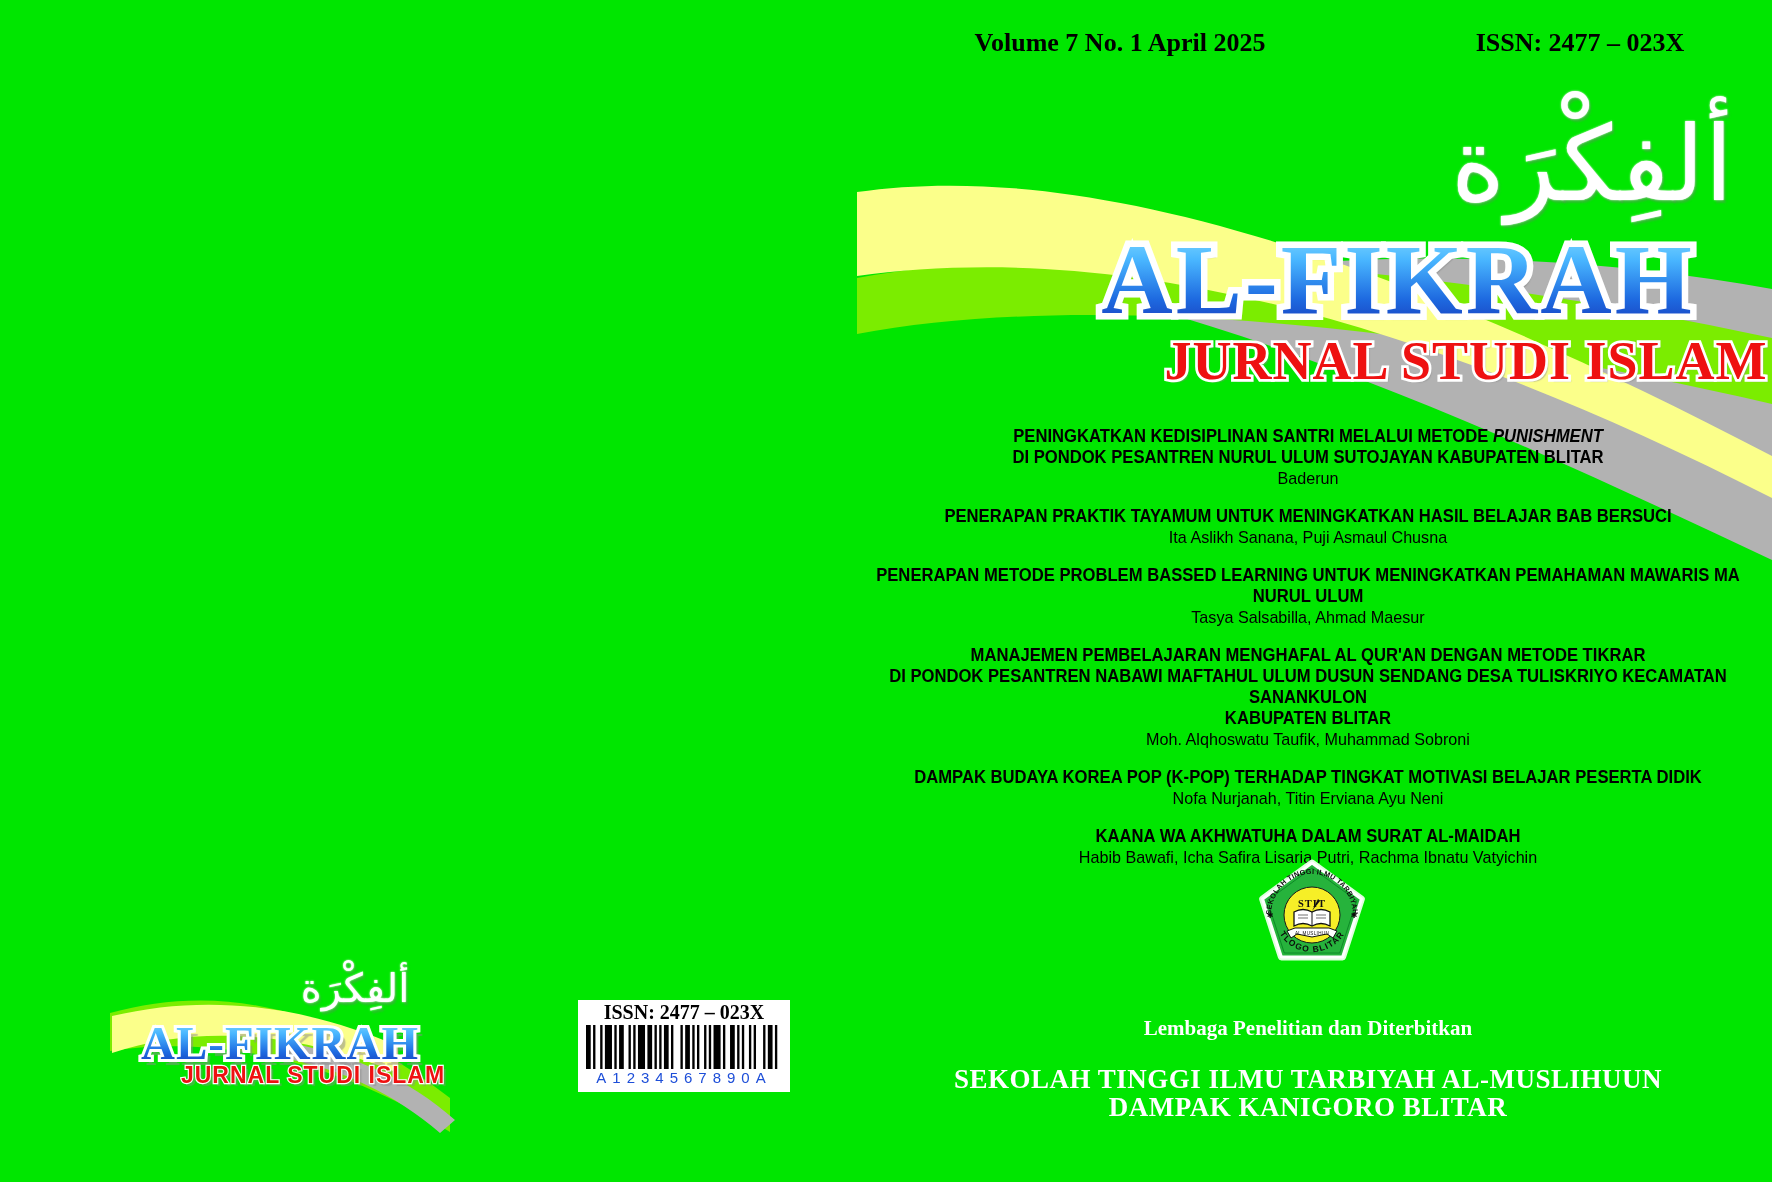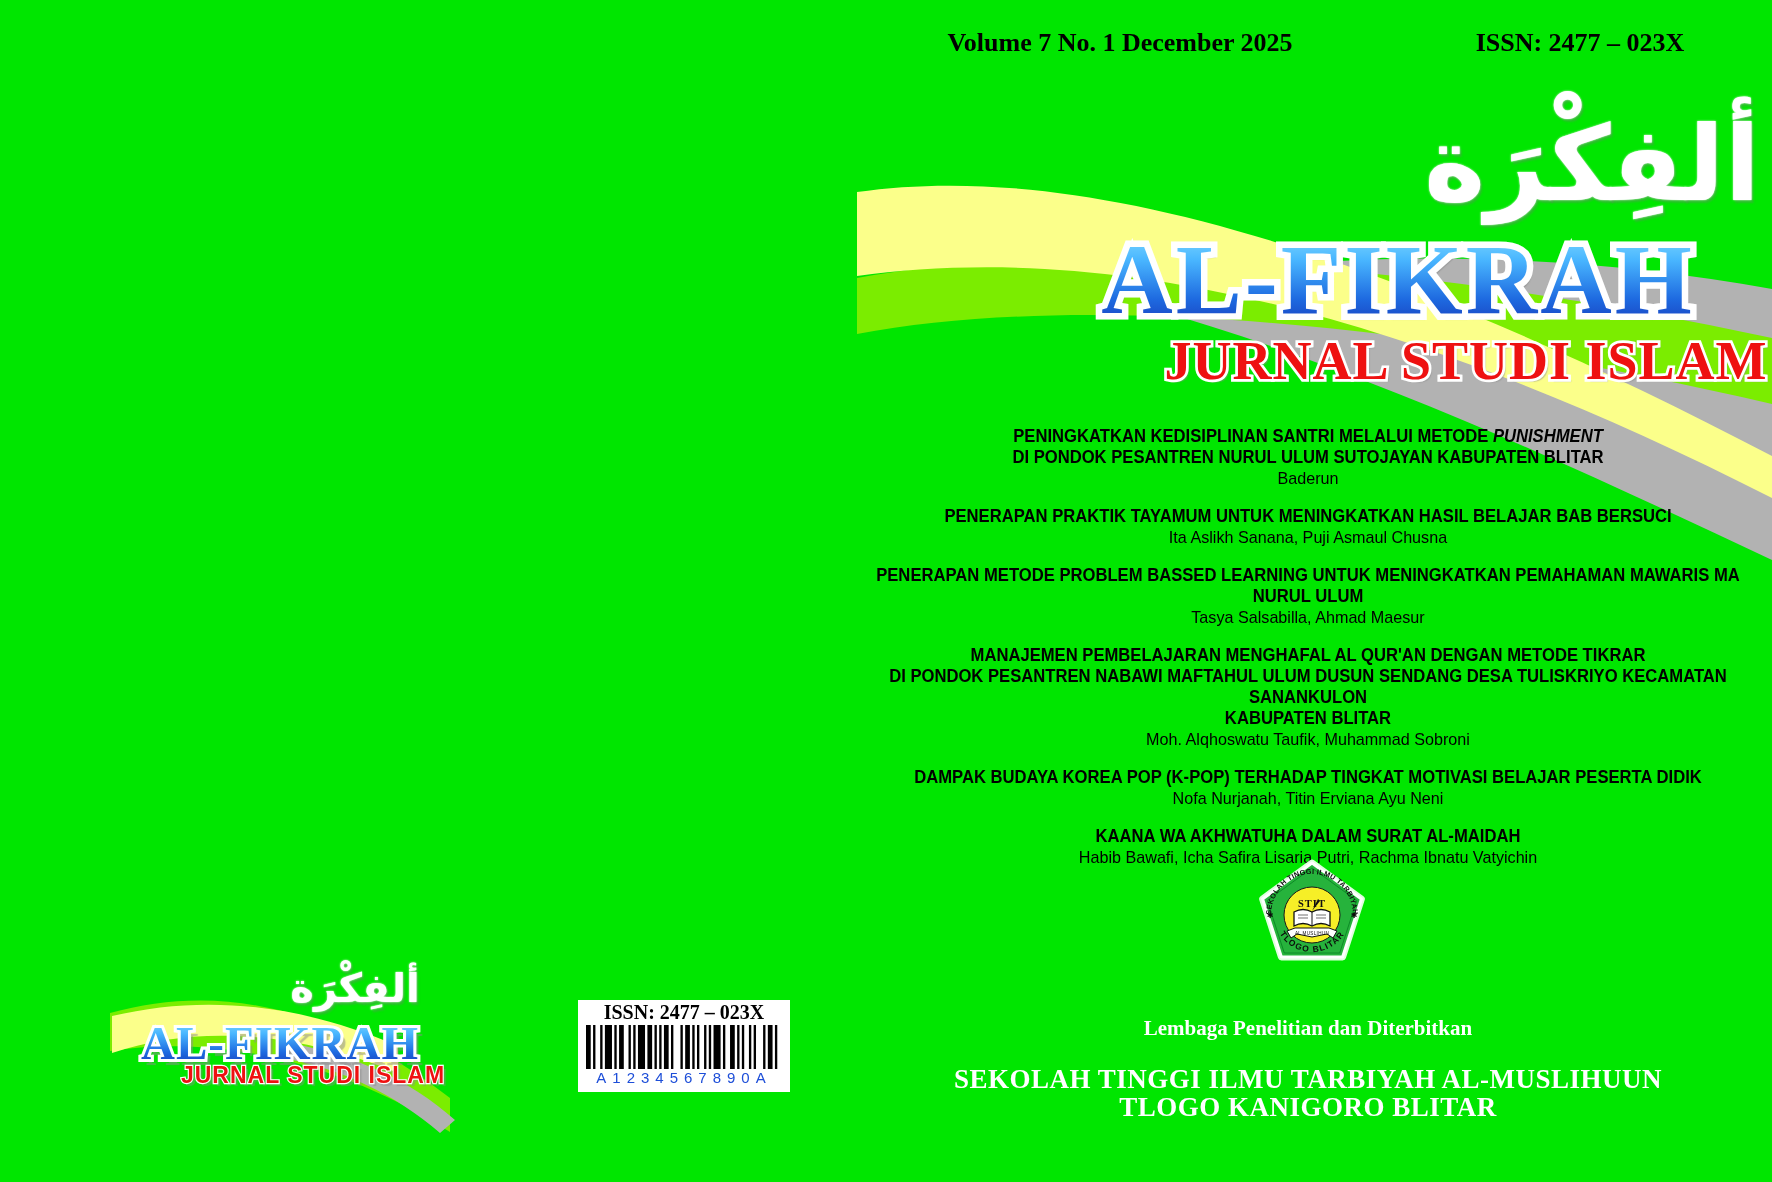--- a/index.html
+++ b/index.html
@@ -5,21 +5,21 @@
   html,body{margin:0;padding:0;}
   body{background:var(--c-background,#00e600);width:1772px;height:1182px;overflow:hidden;}
   .cover{position:absolute;left:0;top:0;width:1772px;height:1182px;background:var(--c-background,#00e600);
          font-family:"Liberation Sans",sans-serif;}
   svg.swooshes{position:absolute;left:0;top:0;pointer-events:none;}
   .f-gray{fill:var(--c-swoosh_gray,#b2b2b2);}
   .f-chart{fill:var(--c-swoosh_chartreuse,#7bed00);}
   .f-yellow{fill:var(--c-swoosh_yellow,#fbff8a);}
 
   .abs{position:absolute;white-space:nowrap;}
-  .ctr{transform:translateX(-50%);font-weight:bold;}
+  .ctr{transform:translateX(-50%);}
 
   .hdr{font-family:"Liberation Serif",serif;font-weight:bold;font-size:26px;color:#000;}
 
   .arabic{font-family:"DejaVu Sans",sans-serif;color:#fff;line-height:1;
           text-shadow:0 0 2px #fff,2px 3px 2px rgba(120,120,120,.35);}
 
   .outlined{line-height:1;}
   .outlined .stroke{position:absolute;left:0;top:0;color:#fff;-webkit-text-stroke:0.13em #fff;
           text-shadow:5px 6px 1px rgba(140,140,140,.55),0 0 1px #fff;z-index:0;}
   .outlined .fill{position:relative;z-index:1;}
@@ -65,21 +65,21 @@
 
     <path class="f-gray" d="M1150,285 C1320,248 1560,250 1772,289 L1772,560 C1560,460 1360,368 1150,308 Z"></path>
     <path class="f-chart" d="M857,278 C1080,238 1420,262 1772,338 L1772,404 C1420,322 1080,292 857,334 Z"></path>
     <path class="f-yellow" d="M857,192 C1060,163 1340,230 1772,456 L1772,498 C1340,278 1060,248 857,276 Z"></path>
 
     <path class="f-chart" d="M110,1013 C210,986 320,998 450,1098 L450,1132 C330,1055 205,1036 110,1051 Z"></path>
     <path class="f-gray" d="M285,1042 C355,1055 410,1080 455,1120 L440,1133 C395,1094 340,1068 282,1058 Z"></path>
     <path class="f-yellow" d="M112,1016 C205,994 300,1004 398,1046 L398,1073 C298,1032 198,1024 112,1053 Z"></path>
   </svg>
 
-  <div class="abs ctr hdr" style="left:1120px;top:28px;">Volume 7 No. 1 December 2025</div>
+  <div class="abs ctr hdr" style="left:1120px;top:28px;">Volume 7 No. 1 April 2025</div>
   <div class="abs ctr hdr" style="left:1580px;top:28px;">ISSN: 2477 – 023X</div>
 
   <div class="abs ctr arabic" style="left:1592px;top:112px;font-size:104px;">ألفِكْرَة</div>
 
   <div class="abs ctr outlined title-main" style="left:1398px;top:230px;">
     <span class="stroke">AL-FIKRAH</span>
     <span class="fill grad-blue">AL-FIKRAH</span>
   </div>
 
   <div class="abs ctr outlined subtitle-main" style="left:1466px;top:334px;">
@@ -145,21 +145,21 @@
       <path d="M55,54 L61,42 L63,44 Z" fill="#111"></path>
     </g>
     <g>
       <path d="M30,74 L38,71 L72,71 L80,74 L76,81 L70,77 L55,80 L40,77 L34,81 Z" fill="#ffffff" stroke="#111" stroke-width="1"></path>
       <text x="55" y="77.5" font-family="Liberation Sans, sans-serif" font-size="4.6" letter-spacing="0.3" fill="#111" text-anchor="middle">AL MUSLIHUN</text>
     </g>
   </svg>
 
   <div class="abs pub pub-sm" style="top:1016px;">Lembaga Penelitian dan Diterbitkan</div>
   <div class="abs pub pub-lg" style="top:1064px;">SEKOLAH TINGGI ILMU TARBIYAH AL-MUSLIHUUN</div>
-  <div class="abs pub pub-lg" style="top:1092px;">TLOGO KANIGORO BLITAR</div>
+  <div class="abs pub pub-lg" style="top:1092px;">DAMPAK KANIGORO BLITAR</div>
 
   <div class="barcode-box">
     <div class="bc-issn">ISSN: 2477 – 023X</div>
     <svg class="bc-bars" viewBox="0 0 100 44" preserveAspectRatio="none">
         <rect x="0.00" y="0" width="2.41" height="44" fill="#000"></rect>
         <rect x="3.61" y="0" width="1.20" height="44" fill="#000"></rect>
         <rect x="7.23" y="0" width="1.20" height="44" fill="#000"></rect>
         <rect x="9.64" y="0" width="3.61" height="44" fill="#000"></rect>
         <rect x="14.46" y="0" width="1.20" height="44" fill="#000"></rect>
         <rect x="16.87" y="0" width="2.41" height="44" fill="#000"></rect>

